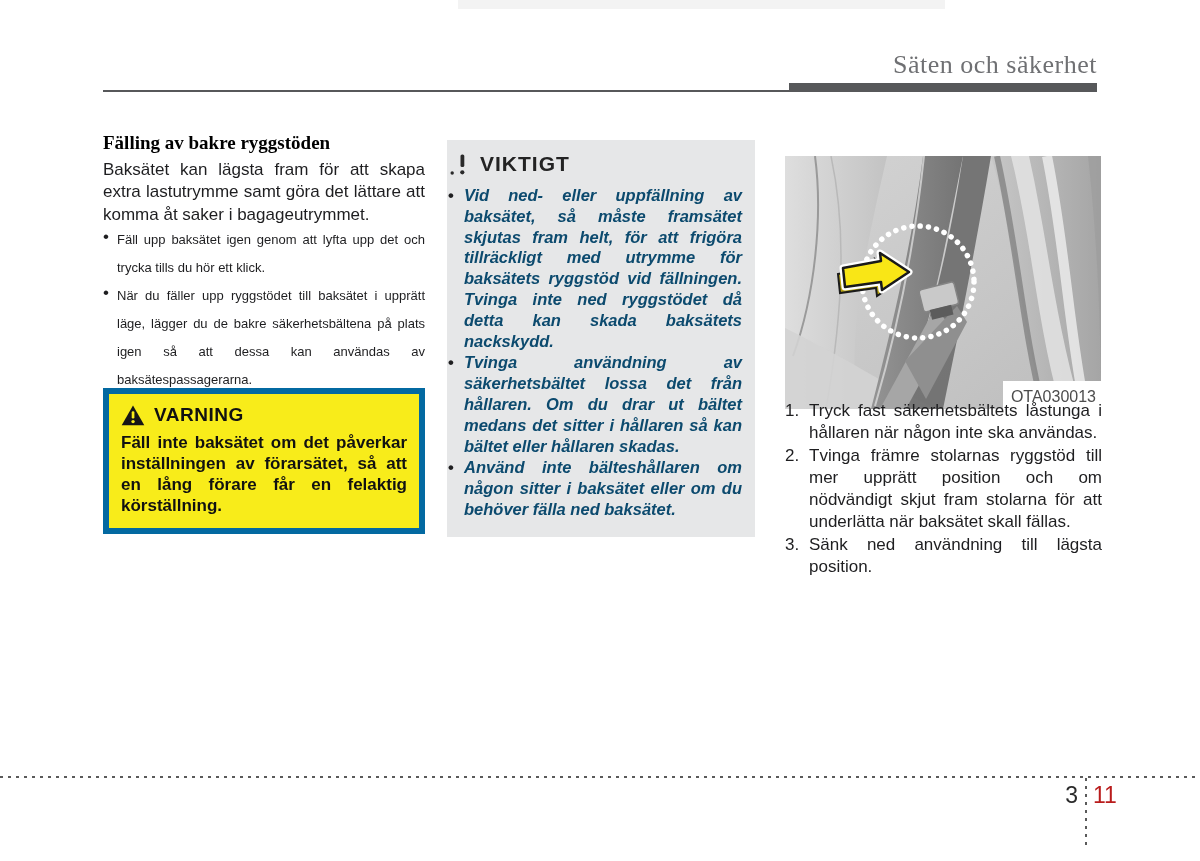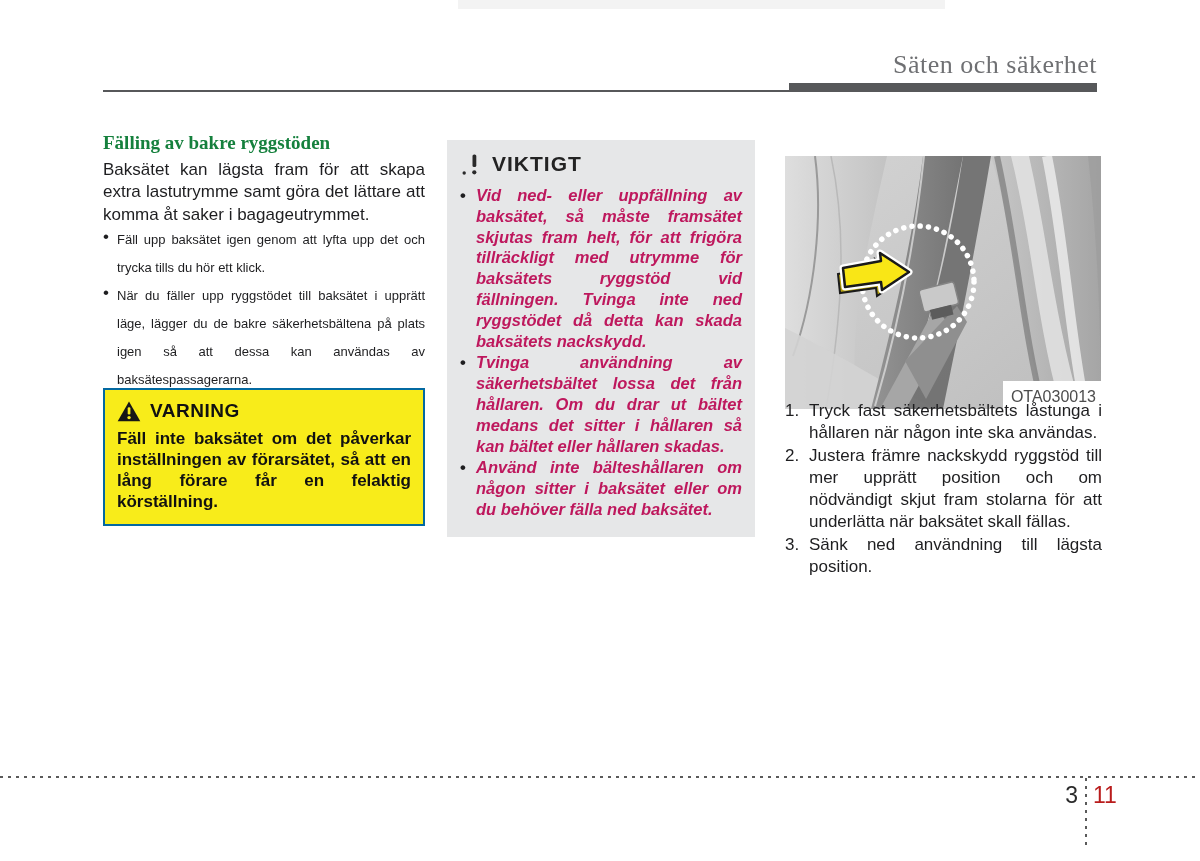--- a/index.html
+++ b/index.html
@@ -11,42 +11,42 @@
 
   
   .header-title{position:absolute;top:50px;right:103px;font-family:"Liberation Serif",serif;
                 font-size:26px;color:#6f7073;letter-spacing:0.5px;}
   .header-rule-thick{position:absolute;left:789px;top:83px;width:308px;height:9px;background:#57585a;}
   .header-rule-thin{position:absolute;left:103px;top:90px;width:686px;height:2px;background:#57585a;}
 
   
   .col-left{position:absolute;left:103px;top:132px;width:322px;}
   .section-heading{margin:0 0 5px 0;font-family:"Liberation Serif",serif;font-weight:bold;
-                   font-size:19px;color:#15803d;}
+                   font-size:19px;color:#000000;}
   .body-text{font-size:17px;line-height:22.3px;text-align:justify;margin:0;}
   .bullet-row{display:flex;}
   .bullet-glyph{flex:none;width:14px;font-size:17px;line-height:22.3px;}
   .bullet-text{flex:1;font-size:13px;line-height:28px;text-align:justify;}
 
   
   .warning-box{position:absolute;left:103px;top:388px;width:322px;box-sizing:border-box;
-               border:2px solid #0369a1;padding:10px 12px 12px 12px;background:#f8ec1a;}
+               border:6px solid #0369a1;padding:10px 12px 12px 12px;background:#f8ec1a;}
   .warning-title-row{display:flex;align-items:center;gap:9px;margin:0 0 6px 0;}
   .warning-title{font-weight:bold;font-size:19px;letter-spacing:0.5px;color:#111;}
   .warning-body{font-weight:bold;font-size:17px;line-height:21px;text-align:justify;color:#111;}
 
   
   .notice-box{position:absolute;left:447px;top:140px;width:308px;box-sizing:border-box;
-              background:#e6e7e8;padding:12px 13px 16px 13px;}
+              background:#e6e7e8;padding:12px 13px 16px 1px;}
   .notice-title-row{display:flex;align-items:center;gap:10px;margin:0 0 9px 2px;}
   .notice-title{font-weight:bold;font-size:21px;letter-spacing:1px;color:#232323;}
   .notice-bullet{display:flex;margin-bottom:1px;}
   .notice-bullet .bullet-glyph{width:16px;font-size:16.5px;line-height:20.8px;font-weight:bold;}
   .notice-text{flex:1;font-weight:bold;font-style:italic;font-size:16.5px;line-height:20.8px;
-               text-align:justify;color:#be185d;}
+               text-align:justify;color:#0c4a6e;}
 
   
   .figure{position:absolute;left:785px;top:156px;width:316px;height:253px;}
   .figure svg{display:block;}
 
   
   .steps{position:absolute;left:785px;top:400px;width:317px;}
   .step-row{display:flex;}
   .step-num{flex:none;width:24px;font-size:17px;line-height:22.3px;}
   .step-text{flex:1;font-size:17px;line-height:22.3px;text-align:justify;}
@@ -182,21 +182,21 @@
     </svg>
   </div>
 
   <div class="steps">
     <div class="step-row">
       <span class="step-num">1.</span>
       <span class="step-text">Tryck fast säkerhetsbältets låstunga i hållaren när någon inte ska användas.</span>
     </div>
     <div class="step-row">
       <span class="step-num">2.</span>
-      <span class="step-text">Justera främre nackskydd ryggstöd till mer upprätt position och om nödvändigt skjut fram stolarna för att underlätta när baksätet skall fällas.</span>
+      <span class="step-text">Tvinga främre stolarnas ryggstöd till mer upprätt position och om nödvändigt skjut fram stolarna för att underlätta när baksätet skall fällas.</span>
     </div>
     <div class="step-row">
       <span class="step-num">3.</span>
       <span class="step-text">Sänk ned användning till lägsta position.</span>
     </div>
   </div>
 
   <div class="footer-dash-h"></div>
   <div class="footer-dash-v"></div>
   <div class="footer-chapter">3</div>

